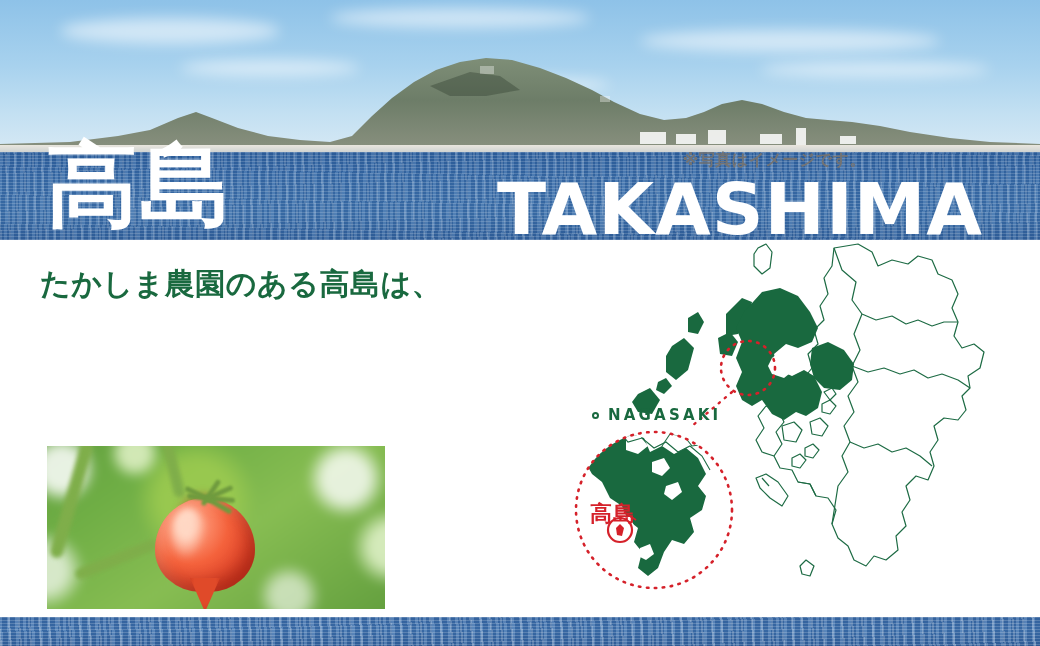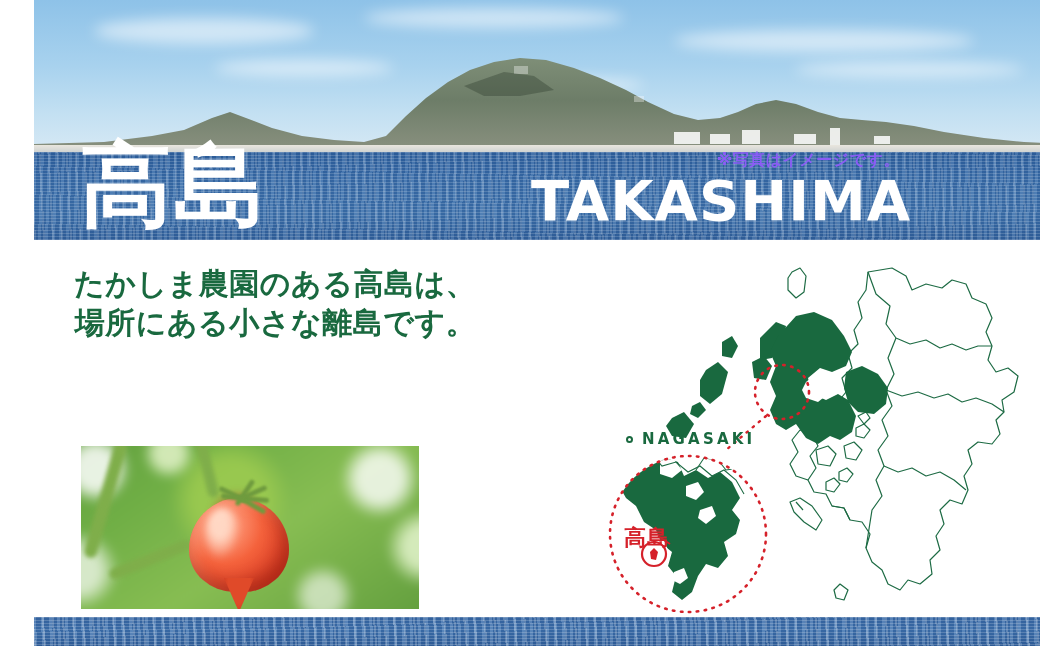--- a/index.html
+++ b/index.html
@@ -3,21 +3,21 @@
 <meta charset="utf-8">
 <style>
   * { margin:0; padding:0; box-sizing:border-box; }
   html,body { width:1040px; height:646px; }
   body {
     font-family:"DejaVu Sans","Liberation Sans",sans-serif;
     background:#ffffff;
     position:relative;
     overflow:hidden;
   }
-  .page { position:relative; width:880px; height:646px; background:#fff;margin-left:34px; }
+  .page { position:relative; width:880px; height:646px; background:#fff; }
 
   
   .hero {
     position:absolute; left:0; top:0; width:1040px; height:240px;
     overflow:hidden;
   }
   .hero-sky {
     position:absolute; left:0; top:0; width:100%; height:66%;
     background:linear-gradient(180deg,#8ec2e8 0%,#a8d2ee 42%,#c3e0f2 72%,#d9eaf5 100%);
   }
@@ -56,41 +56,40 @@
   
   .headline-jp {
     position:absolute; left:46px; top:140px;
     font-size:92px; line-height:1; font-weight:700;
     color:#ffffff; letter-spacing:2px;
     font-family:"DejaVu Sans","Liberation Sans",sans-serif;
     z-index:5;
   }
   .headline-en {
     position:absolute; left:497px; top:173px;
-    font-size:56px; line-height:1; font-weight:700;
+    font-size:72px; line-height:1; font-weight:700;
     color:#ffffff; letter-spacing:1px;
     font-family:"DejaVu Sans","Liberation Sans",sans-serif;
     white-space:nowrap;
     z-index:5;
   }
   .disclaimer {
     position:absolute; right:14px; top:150px;
-    font-size:16px; font-weight:700; color:#8b5cf6;
+    font-size:16px; font-weight:700; color:#737373;
     letter-spacing:.5px; z-index:6;
     font-family:"DejaVu Sans","Liberation Sans",sans-serif;
   }
 
   
   .body-text {
     position:absolute; left:40px; top:264px;
     color:#19693f; font-weight:700;
     font-size:30px; line-height:39px; letter-spacing:.5px;
     font-family:Liberation Sans, sans-serif;
     z-index:4;
-    text-align:right;
   }
   .body-text div { white-space:nowrap; }
 
   
   .tomato {
     position:absolute; left:47px; top:446px; width:338px; height:163px;
     overflow:hidden; background:#4e8a35;
   }
   .tm-bg {
     position:absolute; inset:-10%;
@@ -137,21 +136,21 @@
     background:#6f9b3e; border-radius:4px; transform-origin:2px 50%;
     filter:blur(.8px);
   }
   .tm-gloss{
     position:absolute; left:124px; top:62px; width:36px; height:52px;
     background:radial-gradient(ellipse at 40% 30%, rgba(255,235,220,.75) 0 28%, rgba(255,255,255,0) 70%);
     filter:blur(3px); border-radius:50%;
   }
 
   
-  .map { position:absolute; left:566px; top:254px; width:470px; height:372px; z-index:3; }
+  .map { position:absolute; left:566px; top:230px; width:470px; height:372px; z-index:3; }
   .map svg { display:block; width:100%; height:100%; }
   .map-label-nagasaki{
     position:absolute; left:42px; top:176px;
     color:#19693f; font-weight:700; font-size:15px; letter-spacing:3.2px;
     font-family:"DejaVu Sans","Liberation Sans",sans-serif;
   }
   .map-dot-nagasaki{
     position:absolute; left:26px; top:182px; width:7px; height:7px;
     border:2px solid #19693f; border-radius:50%;
   }
@@ -222,21 +221,20 @@
     <div class="hero-shore"></div>
     <div class="hero-sea"></div>
   </div>
 
   <div class="headline-jp">高島</div>
   <div class="headline-en">TAKASHIMA</div>
   <div class="disclaimer">※写真はイメージです。</div>
 
   <div class="body-text">
     <div>たかしま農園のある高島は、</div>
-    <div>場所にある小さな離島です。</div>
   </div>
 
   <div class="tomato">
     <div class="tm-bg"></div>
     <div class="tm-stem" style="left:18px; top:-6px; width:13px; height:120px; transform:rotate(16deg);"></div>
     <div class="tm-stem" style="left:120px; top:-14px; width:11px; height:66px; transform:rotate(-14deg);"></div>
     <div class="tm-stem" style="left:26px; top:108px; width:86px; height:11px; transform:rotate(-22deg);"></div>
     <div class="tm-notch"></div>
     <div class="tm-fruit"></div>
     <div class="tm-gloss"></div>

